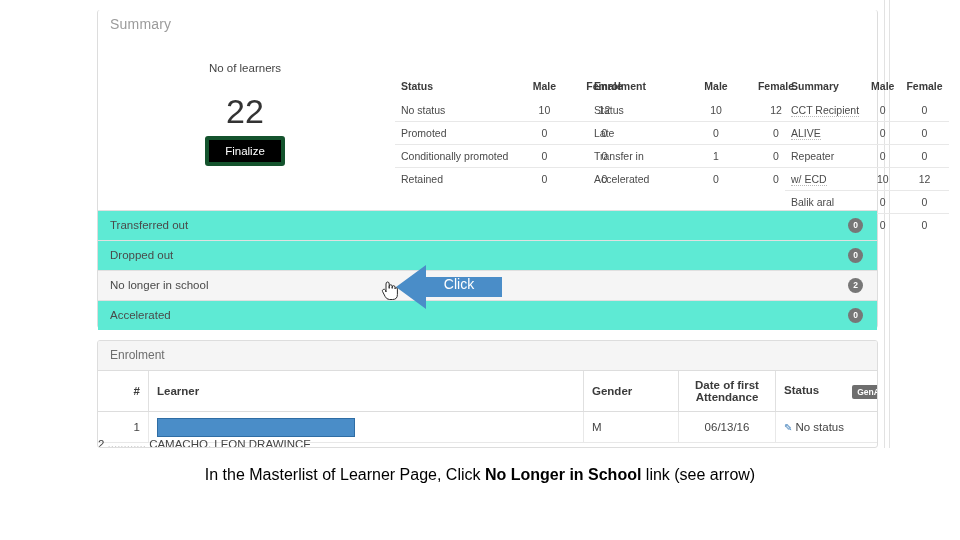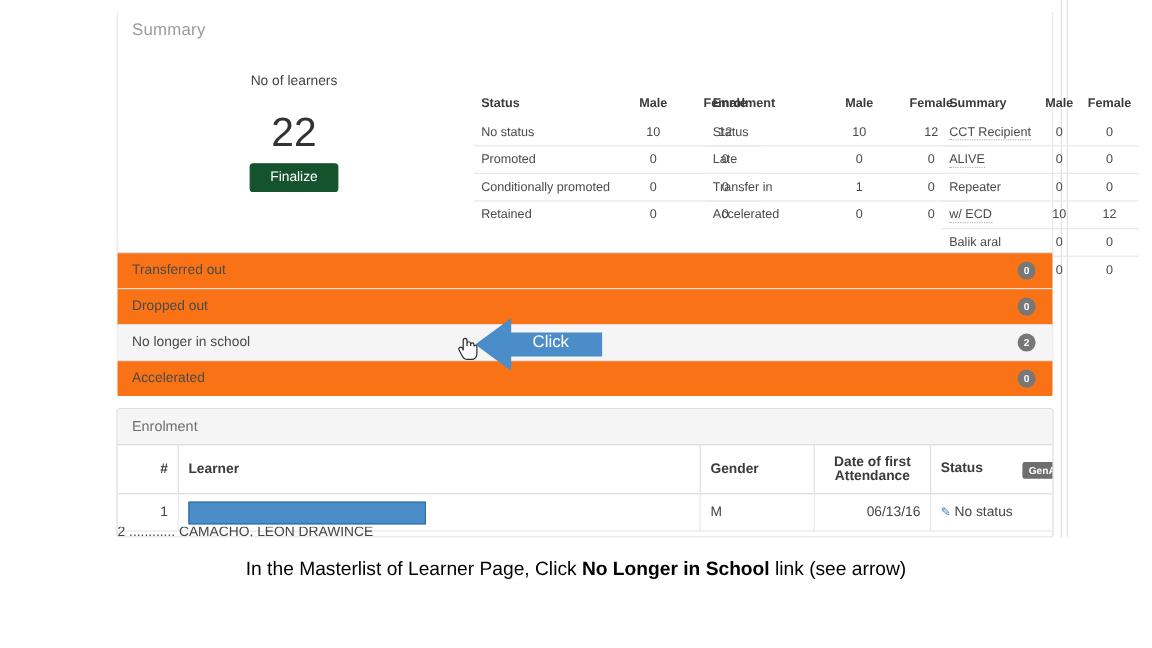--- a/index.html
+++ b/index.html
@@ -82,24 +82,24 @@
     font-size: 34px;
     color: #333333;
     line-height: 42px;
     margin-top: 16px;
     font-weight: normal;
   }
   .finalize-btn {
     display: inline-block;
     margin-top: 4px;
     padding: 5px 16px;
-    background: #14532d;
+    background: #000000;
     color: #ffffff;
     font-size: 11.5px;
-    border: 1px solid #14532d;
+    border: 4px solid #14532d;
     border-radius: 3px;
     cursor: pointer;
   }
 
   
   .stat-table {
     position: absolute;
     top: 44px;
     border-collapse: collapse;
     font-size: 10.5px;
@@ -142,21 +142,21 @@
   }
   .list-row {
     position: relative;
     height: 29px;
     line-height: 29px;
     border-bottom: 1px solid #e0e0e0;
     font-size: 11.5px;
     color: #4a4a4a;
     padding-left: 12px;
     cursor: pointer;
-    background: #f97316;
+    background: #5eead4;
   }
   .list-row:last-child { border-bottom: none; }
   .list-row.active { background: #f5f5f5; }
   .row-badge {
     position: absolute;
     right: 14px;
     top: 7px;
     width: 15px;
     height: 15px;
     border-radius: 50%;
@@ -208,21 +208,21 @@
     border-bottom: 1px solid #e8e8e8;
     height: 22px;
   }
   .grid th:last-child, .grid td:last-child { border-right: none; }
   .col-num    { width: 34px; text-align: right !important; }
   .col-learner{ width: 418px; }
   .col-gender { width: 78px; }
   .col-date   { width: 80px; }
   .col-status { width: 110px; }
   .th-center  { text-align: center !important; }
-  .td-right   { text-align: right; }
+  .td-right   { text-align: center; }
   .genave-badge {
     float: right;
     background: #6e6e6e;
     color: #ffffff;
     font-size: 8.5px;
     padding: 2px 5px;
     border-radius: 2px;
     font-weight: bold;
     margin-top: 1px;
   }

